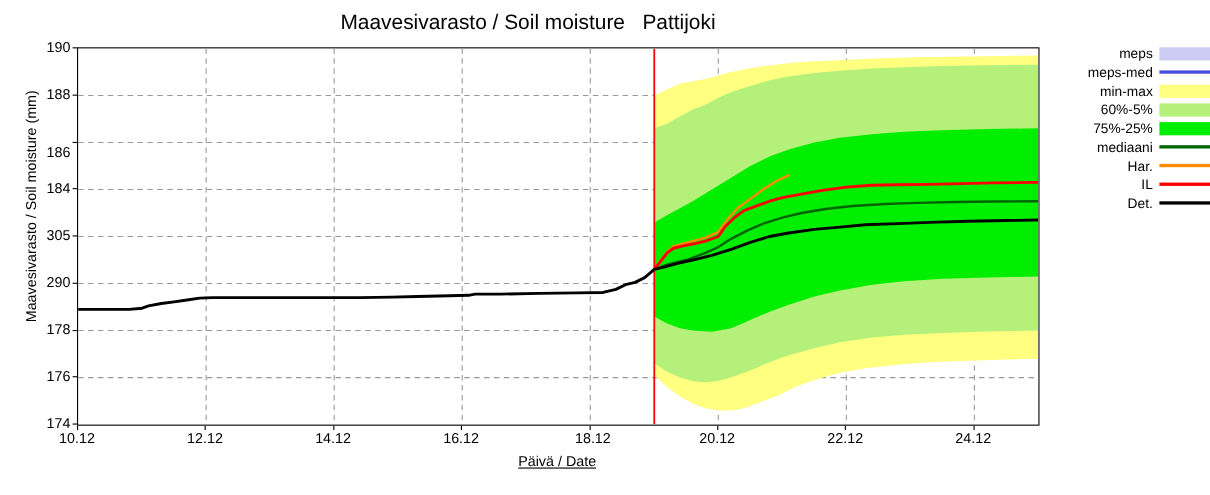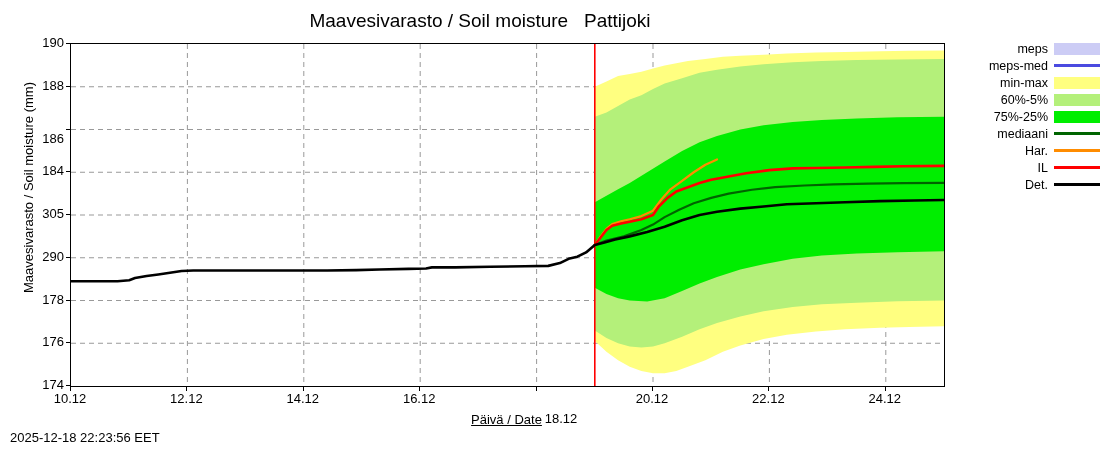--- a/index.html
+++ b/index.html
@@ -146,21 +146,21 @@
     </div>
   <div class="xtick-wrap" id="xtick-wrap">
       <div class="xtick-label" style="left: 30px; top: 393px;">10.12</div>
       <div style="position: absolute; background: rgb(0, 0, 0); width: 1px; height: 5px; left: 70px; top: 386px;"></div>
       <div class="xtick-label" style="left: 146.4px; top: 393px;">12.12</div>
       <div style="position: absolute; background: rgb(0, 0, 0); width: 1px; height: 5px; left: 186.4px; top: 386px;"></div>
       <div class="xtick-label" style="left: 262.8px; top: 393px;">14.12</div>
       <div style="position: absolute; background: rgb(0, 0, 0); width: 1px; height: 5px; left: 302.8px; top: 386px;"></div>
       <div class="xtick-label" style="left: 379.2px; top: 393px;">16.12</div>
       <div style="position: absolute; background: rgb(0, 0, 0); width: 1px; height: 5px; left: 419.2px; top: 386px;"></div>
-      <div class="xtick-label" style="left: 521px; top: 393px; margin-top: 20px;">18.12</div>
+      <div class="xtick-label" style="left: 499px; top: 393px;">18.12</div>
       <div style="position: absolute; background: rgb(0, 0, 0); width: 1px; height: 5px; left: 535.6px; top: 386px;"></div>
       <div class="xtick-label" style="left: 612px; top: 393px;">20.12</div>
       <div style="position: absolute; background: rgb(0, 0, 0); width: 1px; height: 5px; left: 652px; top: 386px;"></div>
       <div class="xtick-label" style="left: 728.4px; top: 393px;">22.12</div>
       <div style="position: absolute; background: rgb(0, 0, 0); width: 1px; height: 5px; left: 768.4px; top: 386px;"></div>
       <div class="xtick-label" style="left: 844.8px; top: 393px;">24.12</div>
       <div style="position: absolute; background: rgb(0, 0, 0); width: 1px; height: 5px; left: 884.8px; top: 386px;"></div>
     </div>
 
   <div id="plot-area">
@@ -185,21 +185,20 @@
         <line x1="523.8" y1="0" x2="523.8" y2="342" stroke="#ff0000" stroke-width="1.6"></line>
         <path d="M523.80,200.93 L535.44,196.65 L552.90,192.38 L570.36,185.96 L582.00,180.62 L593.64,173.14 L608.19,165.66 L622.74,159.24 L640.20,153.90 L657.66,149.63 L680.94,145.78 L704.22,143.21 L733.32,141.50 L762.42,140.43 L797.34,139.58 L832.26,139.15 L873.00,138.94" fill="none" stroke="#006400" stroke-width="2.2" stroke-linejoin="round" stroke-linecap="round"></path>
         <path d="M523.80,200.93 L529.62,192.38 L535.44,184.89 L541.26,179.98 L549.99,177.41 L558.72,175.27 L570.36,172.07 L582.00,166.73 L590.73,154.97 L599.46,145.35 L611.10,136.80 L622.74,128.25 L634.38,120.77 L646.02,115.43" fill="none" stroke="#ff8c00" stroke-width="2.2" stroke-linejoin="round" stroke-linecap="round"></path>
         <path d="M523.80,200.93 L529.62,193.44 L535.44,185.96 L541.26,181.69 L549.99,179.55 L558.72,177.84 L570.36,175.27 L582.00,171.00 L587.82,162.45 L596.55,153.90 L605.28,147.49 L616.92,143.21 L628.56,138.94 L640.20,135.73 L657.66,132.52 L675.12,129.32 L698.40,126.11 L721.68,124.40 L744.96,123.98 L774.06,123.55 L803.16,122.91 L832.26,122.26 L873.00,121.84" fill="none" stroke="#ff0000" stroke-width="2.6" stroke-linejoin="round" stroke-linecap="round"></path>
         <path d="M0.00,237.26 L23.28,237.26 L46.56,237.26 L58.20,236.19 L64.02,234.06 L75.66,231.92 L87.30,230.42 L98.94,228.71 L110.58,227.00 L122.22,226.57 L139.68,226.57 L174.60,226.57 L209.52,226.57 L232.80,226.57 L256.08,226.57 L285.18,226.15 L308.46,225.51 L337.56,224.87 L355.02,224.44 L360.84,223.37 L384.12,223.37 L419.04,222.73 L453.96,222.30 L477.24,221.87 L488.88,219.09 L497.61,214.82 L506.34,212.68 L515.07,208.41 L523.80,200.93 L532.53,198.79 L544.17,195.58 L558.72,192.38 L576.18,188.10 L593.64,182.76 L611.10,176.34 L628.56,171.00 L646.02,167.79 L669.30,164.59 L692.58,162.45 L715.86,160.31 L744.96,159.24 L774.06,158.18 L808.98,157.11 L843.90,156.46 L873.00,156.04" fill="none" stroke="#000000" stroke-width="2.6" stroke-linejoin="round" stroke-linecap="round"></path>
       </svg>
   </div>
 
   <div class="xlabel">Päivä / Date</div>
 
-  <div class="timestamp">2025-12-18 22:23:56 EET</div>
 
   <div id="legend">
       <div class="legend-row">
         <div class="legend-label">meps</div>
         <div class="legend-swatch" style="background: rgb(204, 204, 245);"></div>
       </div>
       <div class="legend-row">
         <div class="legend-label">meps-med</div>
         <div class="legend-swatch line" style="border-top-color: rgb(74, 74, 224);"></div>
       </div>

